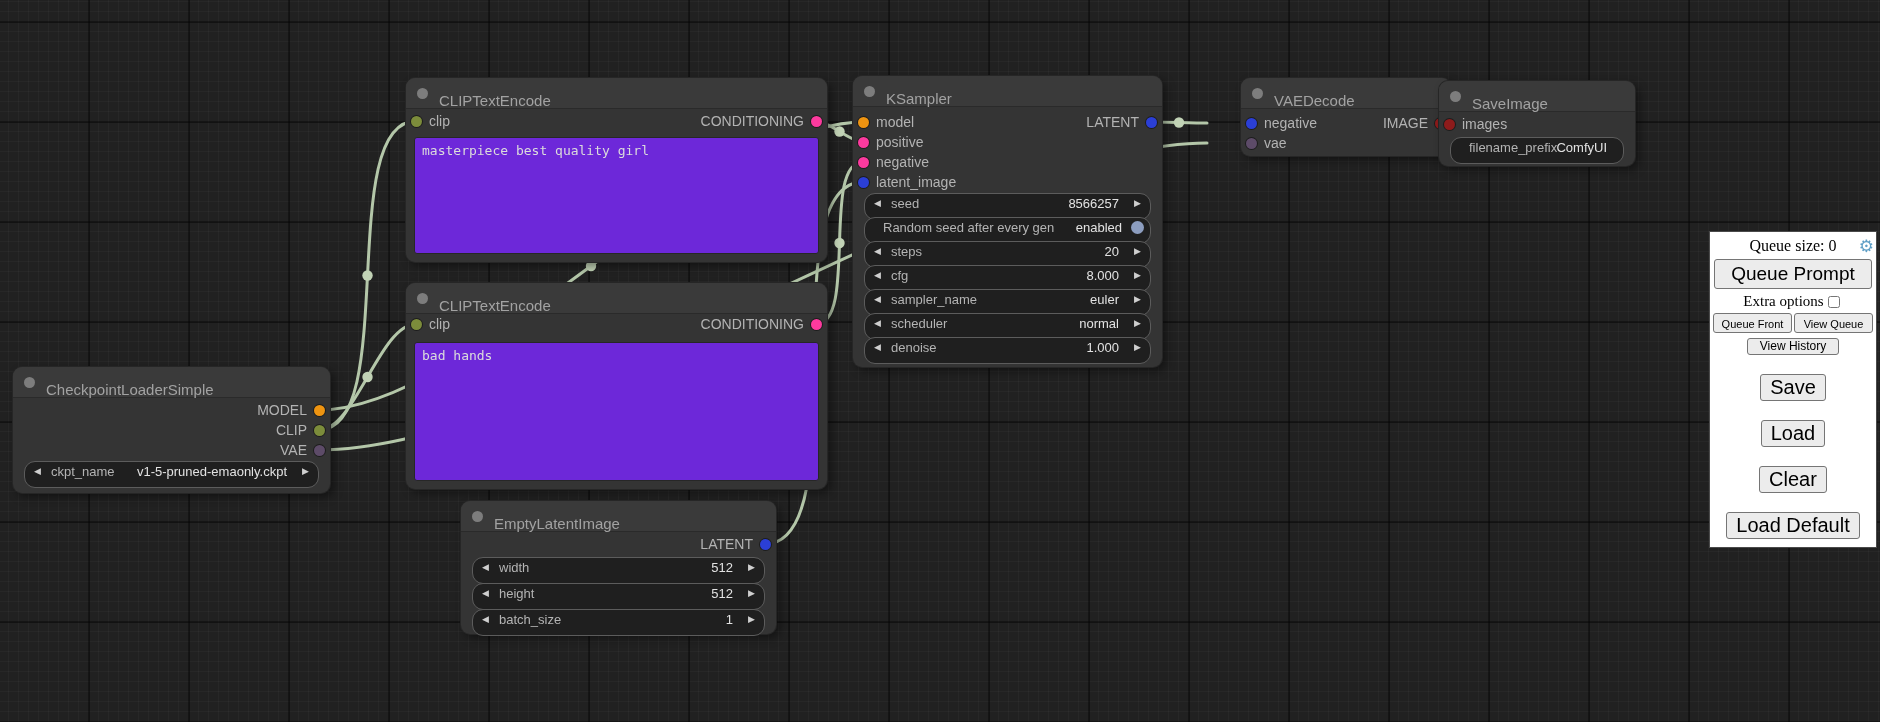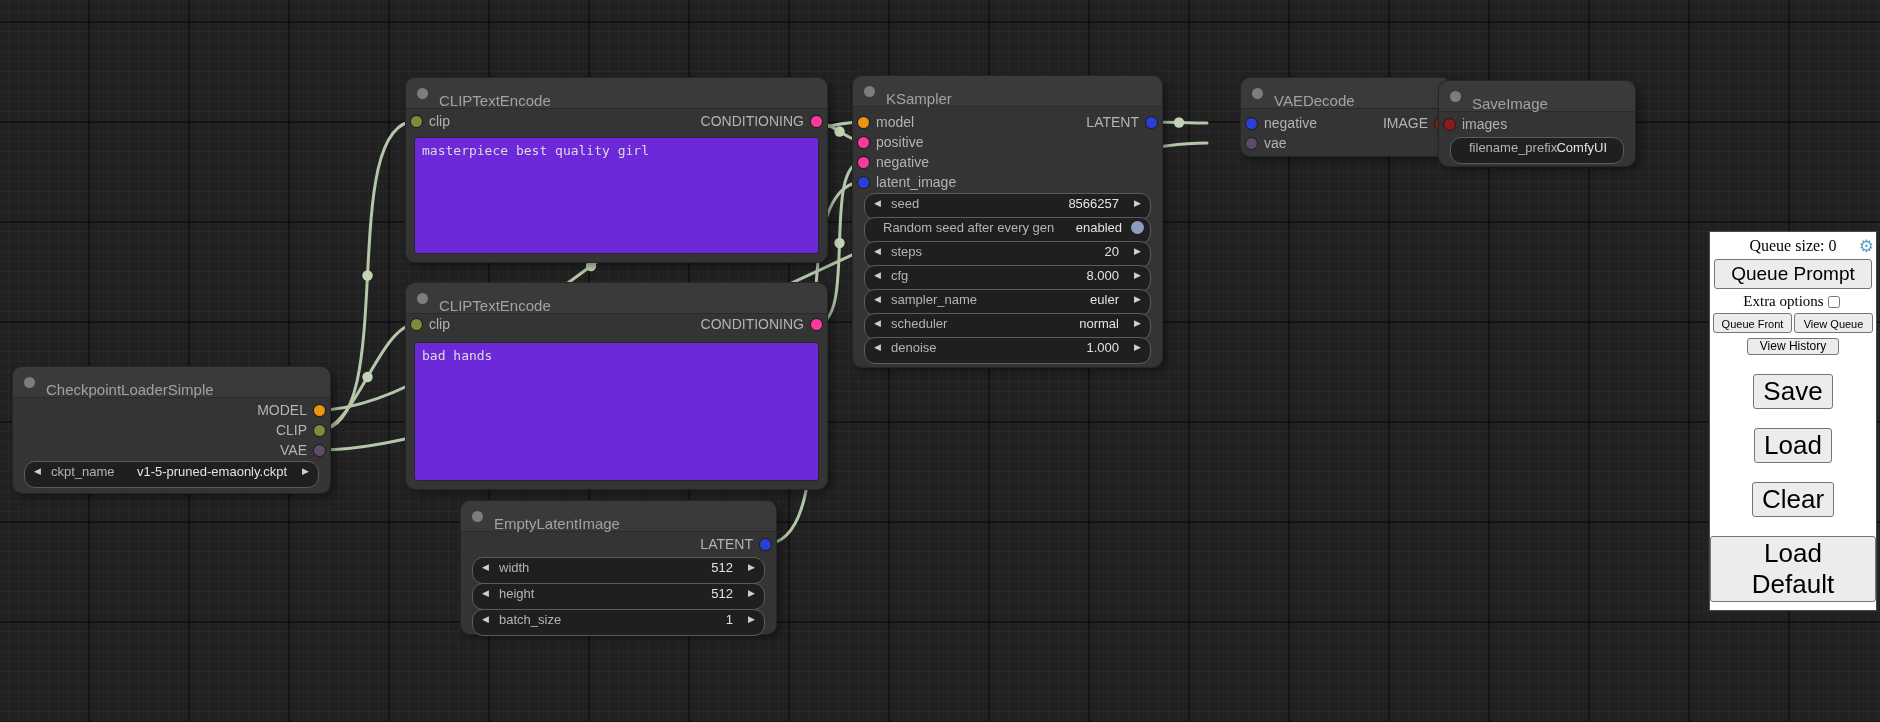--- a/index.html
+++ b/index.html
@@ -104,21 +104,21 @@
   }
   .extra{
     font-family:"Liberation Serif",serif;font-size:15px;text-align:center;height:18px;line-height:18px;
   }
   .extra input{vertical-align:-2px;margin-left:4px;width:12px;height:12px;}
   .btn-row{display:flex;gap:2px;margin:3px 3px 0 3px;}
   .btn-row button{flex:1;font-size:11px;height:20px;padding:4px;}
   .btn-center{text-align:center;margin-top:3px;}
   .btn-center button{font-size:12px;height:17px;padding:0 12px;}
   .big-btns{margin-top:11px;text-align:center;}
-  .big-btns button{display:block;margin:19px auto 0 auto;font-size:26px;padding:1px 9px;}
+  .big-btns button{display:block;margin:19px auto 0 auto;font-size:20px;padding:1px 9px;}
 </style>
 </head>
 <body>
 
 <div id="canvas">
   <svg id="links-svg" width="1880" height="722">
       <path d="M 319 410 C 472.8830724933707 410, 709.1169275066293 122, 863 122" class="link"></path>
       <circle cx="591" cy="266" r="5.2" class="link-dot"></circle>
       <path d="M 319 430 C 399.9668141895184 430, 335.0331858104816 121, 416 121" class="link"></path>
       <circle cx="367.5" cy="275.5" r="5.2" class="link-dot"></circle>

